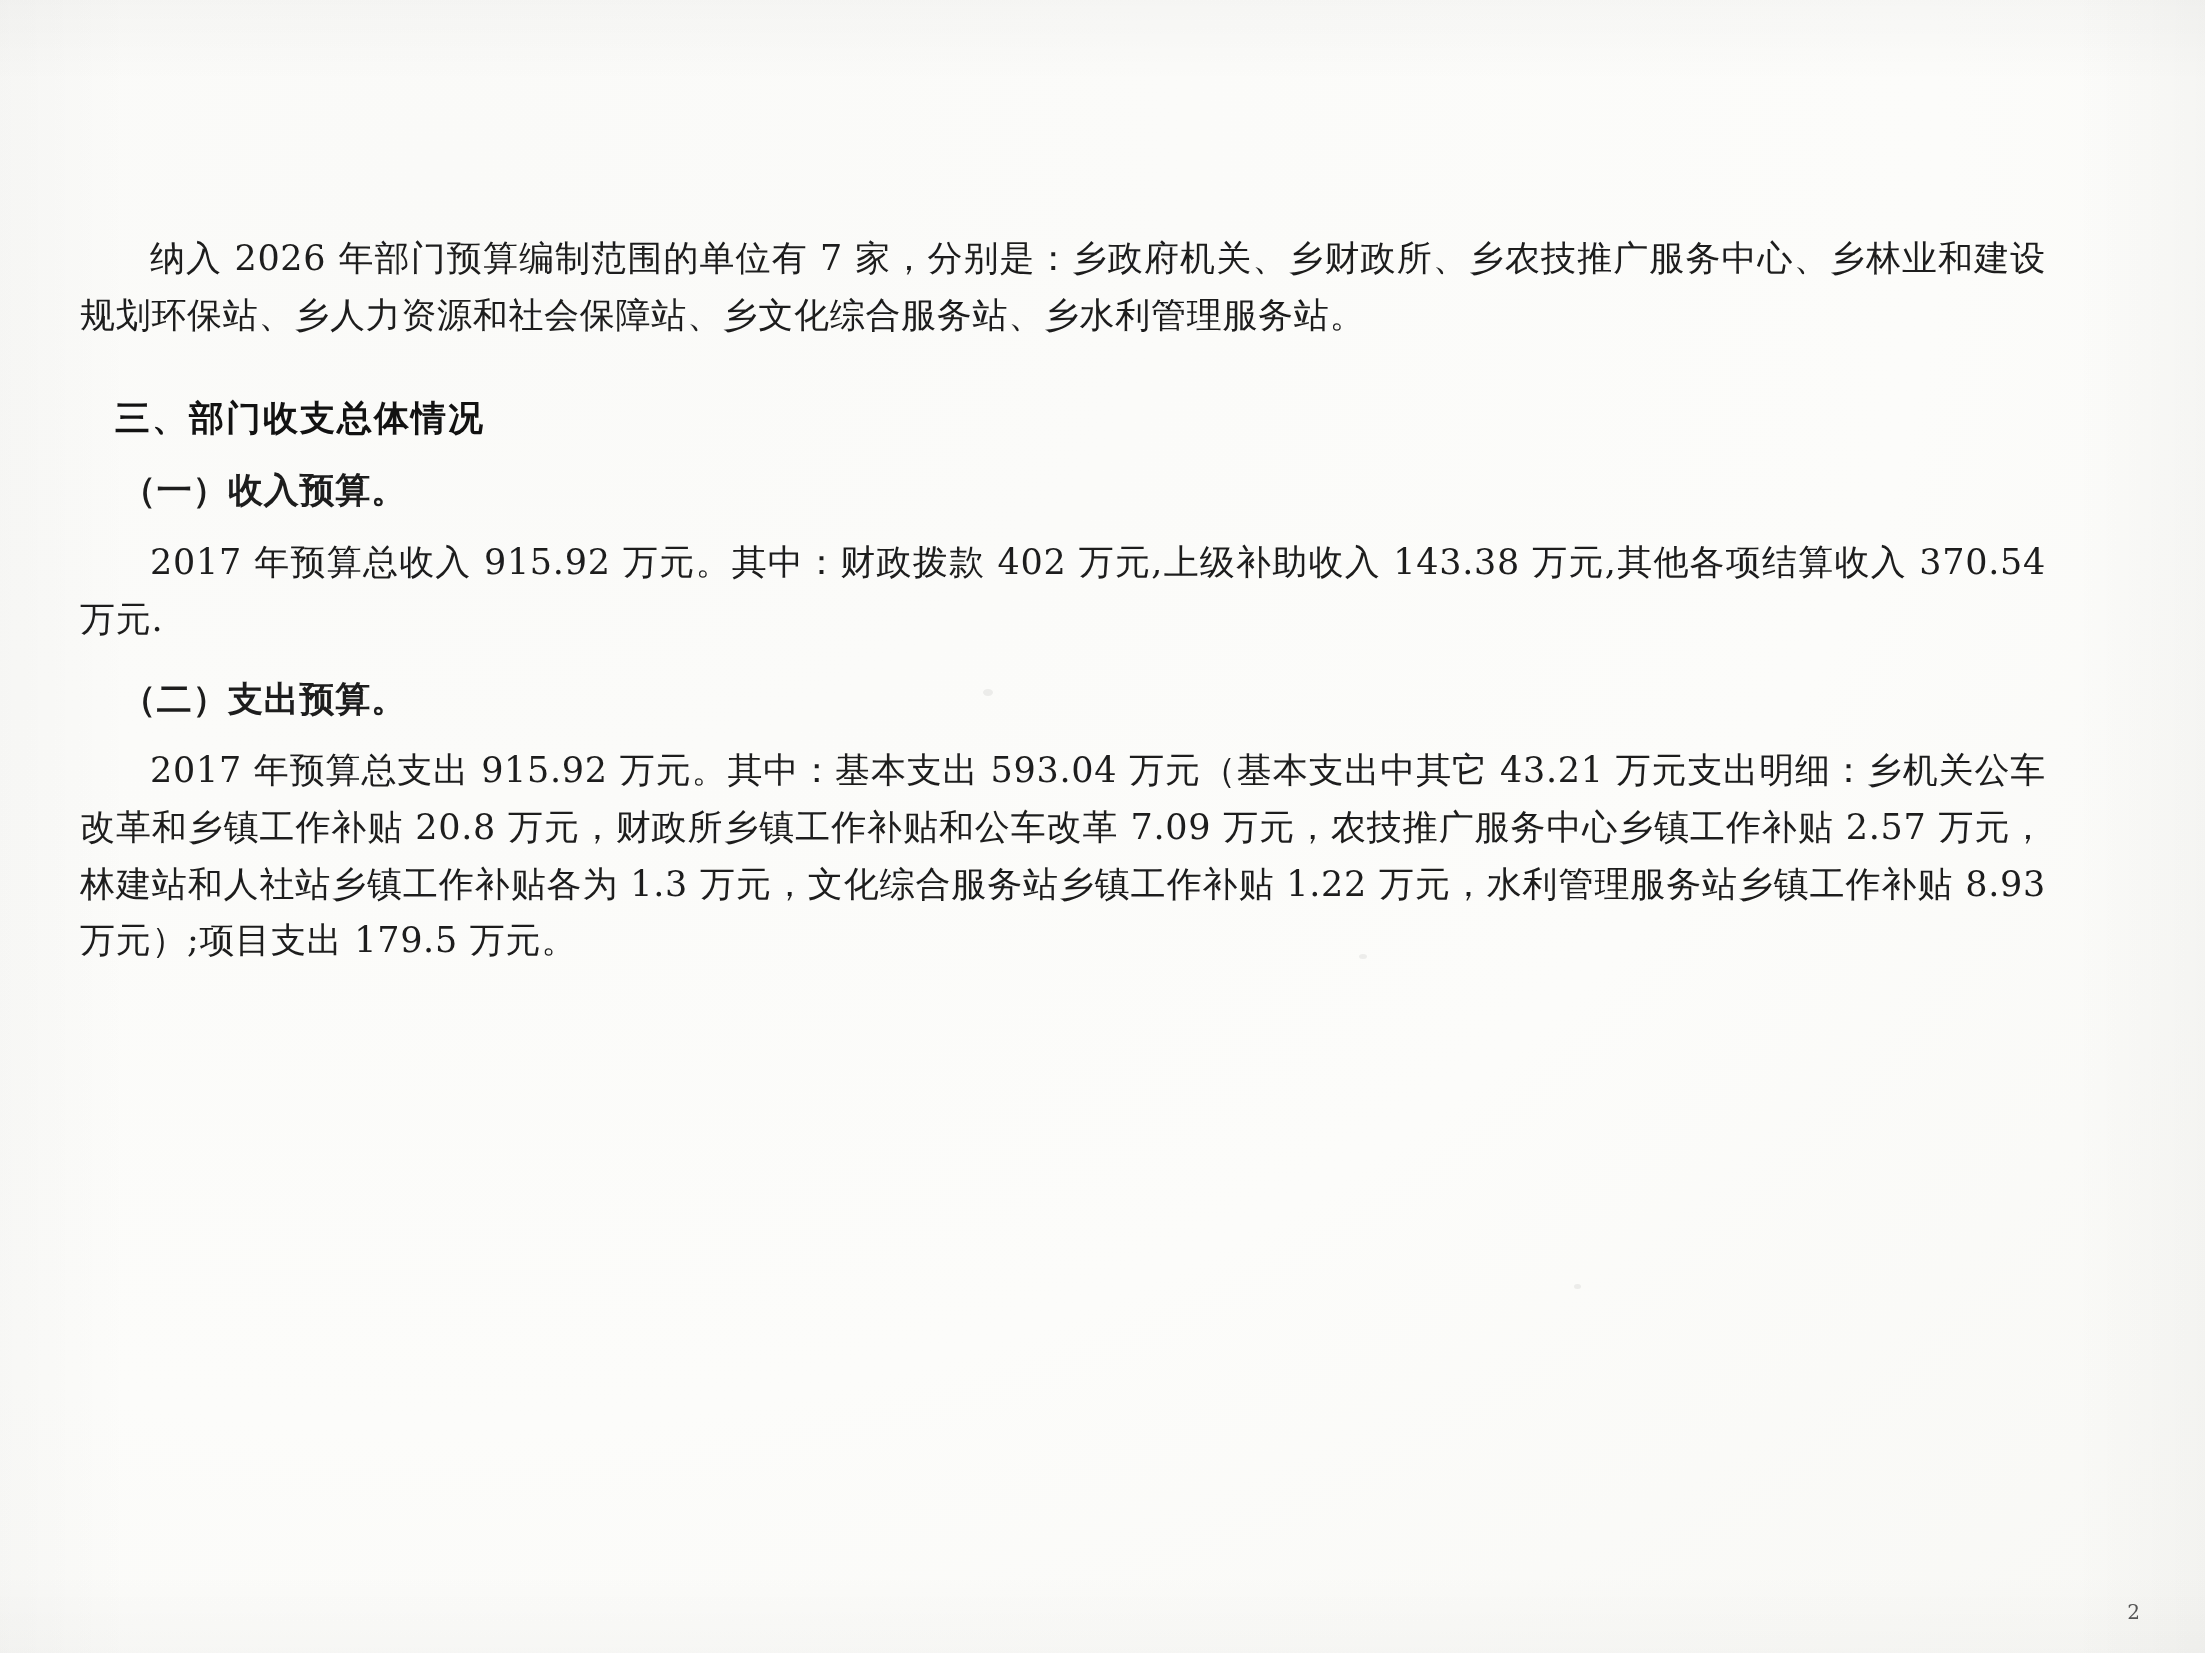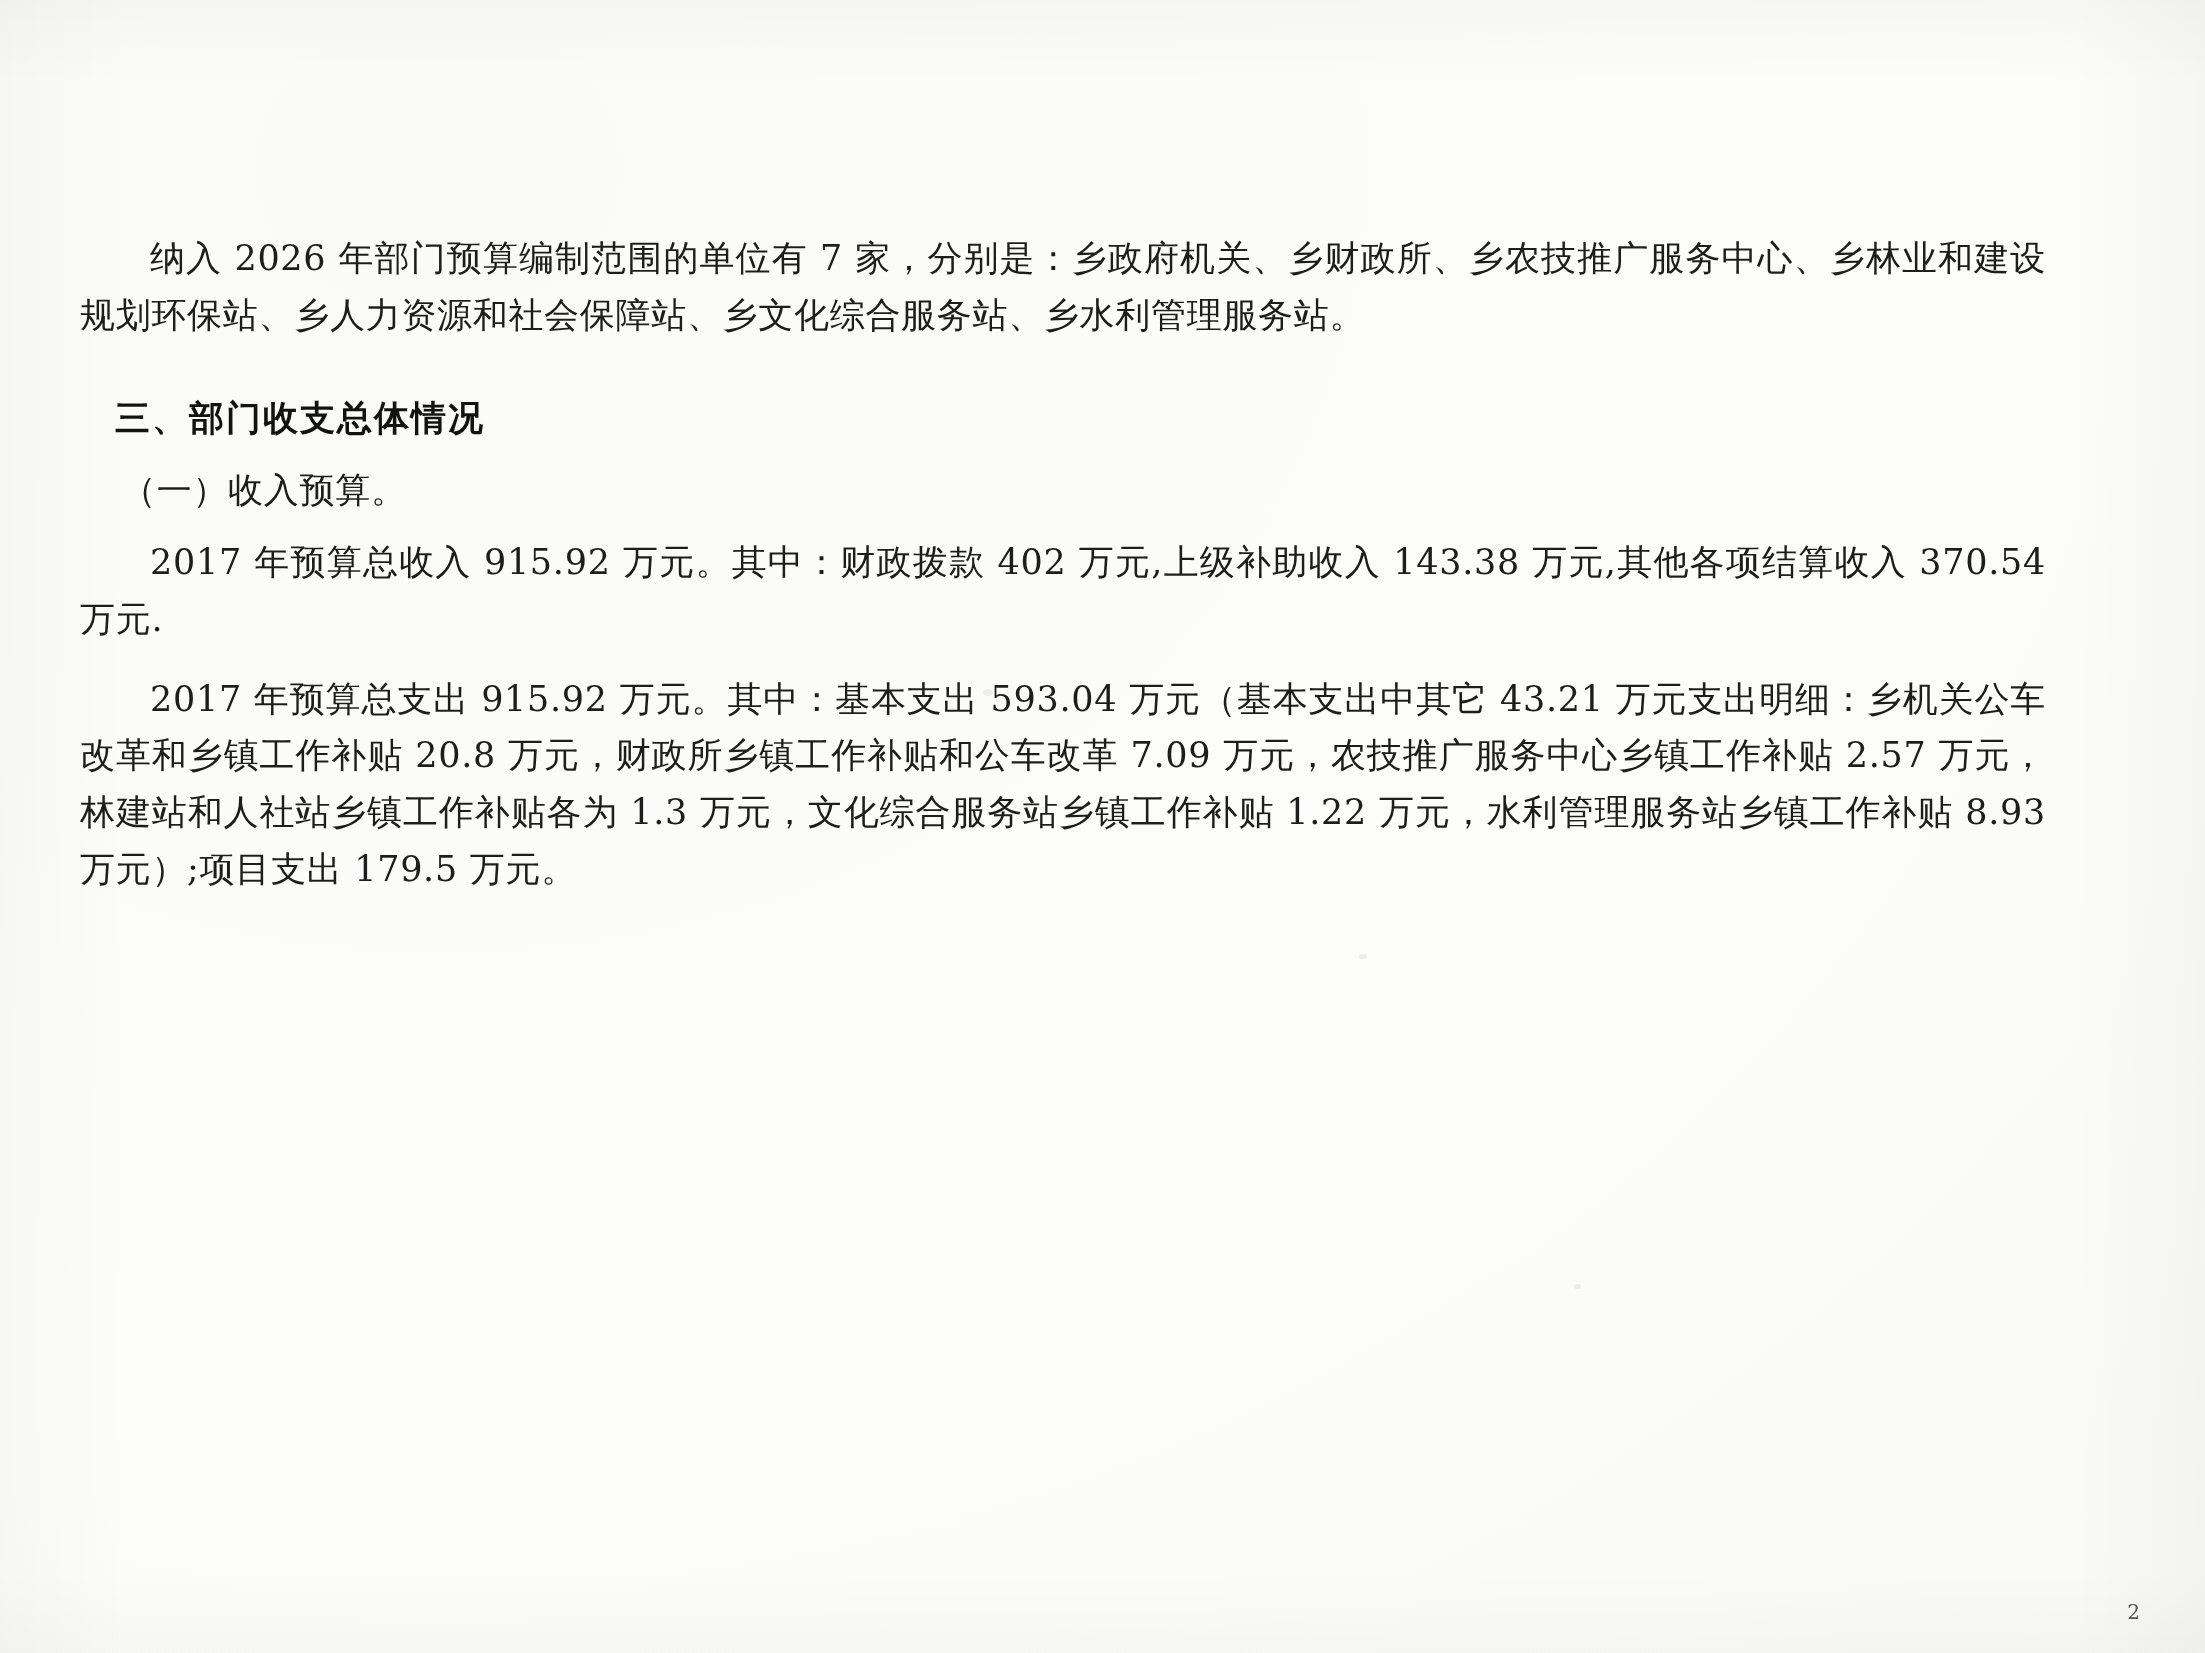--- a/index.html
+++ b/index.html
@@ -58,20 +58,21 @@
     line-height: 1.5;
     letter-spacing: 2px;
     text-indent: 35px;
     margin-top: 49px;
     margin-bottom: 17.6px;
     color: #121212;
   }
   .sub-heading {
     text-indent: 41px;
     margin-bottom: 15px;
+    font-weight: bold;
   }
   .block-gap {
     margin-top: 14px;
   }
   .big-block {
     margin-top: 14px;
   }
   .page-number {
     position: absolute;
     right: 65px;
@@ -104,20 +105,21 @@
   <div class="content">
 
     <p class="indent para-body">纳入 2026 年部门预算编制范围的单位有 7 家，分别是：乡政府机关、乡财政所、乡农技推广服务中心、乡林业和建设规划环保站、乡人力资源和社会保障站、乡文化综合服务站、乡水利管理服务站。</p>
 
     <p class="heading">三、部门收支总体情况</p>
 
     <p class="sub-heading">（一）收入预算。</p>
 
     <p class="indent para-body block-gap">2017 年预算总收入 915.92 万元。其中：财政拨款 402 万元,上级补助收入 143.38 万元,其他各项结算收入 370.54 万元.</p>
 
+    <p class="sub-heading block-gap">（二）支出预算。</p>
 
     <p class="indent para-body big-block">2017 年预算总支出 915.92 万元。其中：基本支出 593.04 万元（基本支出中其它 43.21 万元支出明细：乡机关公车改革和乡镇工作补贴 20.8 万元，财政所乡镇工作补贴和公车改革 7.09 万元，农技推广服务中心乡镇工作补贴 2.57 万元，林建站和人社站乡镇工作补贴各为 1.3 万元，文化综合服务站乡镇工作补贴 1.22 万元，水利管理服务站乡镇工作补贴 8.93 万元）;项目支出 179.5 万元。</p>
 
   </div>
 
   <div class="page-number">2</div>
 </div>
 
 
 </body></html>

